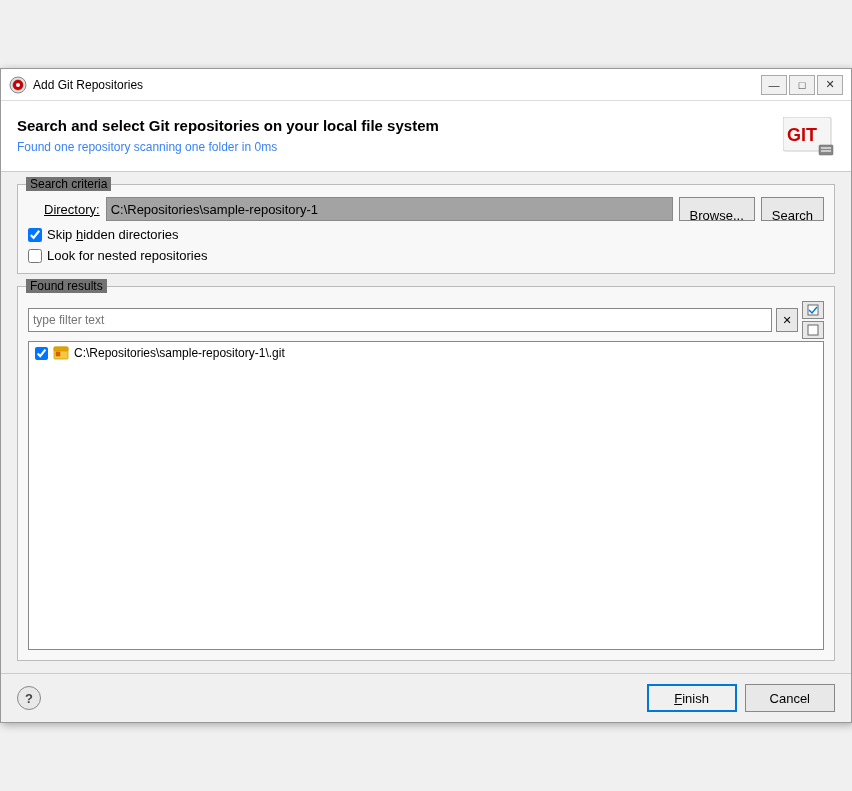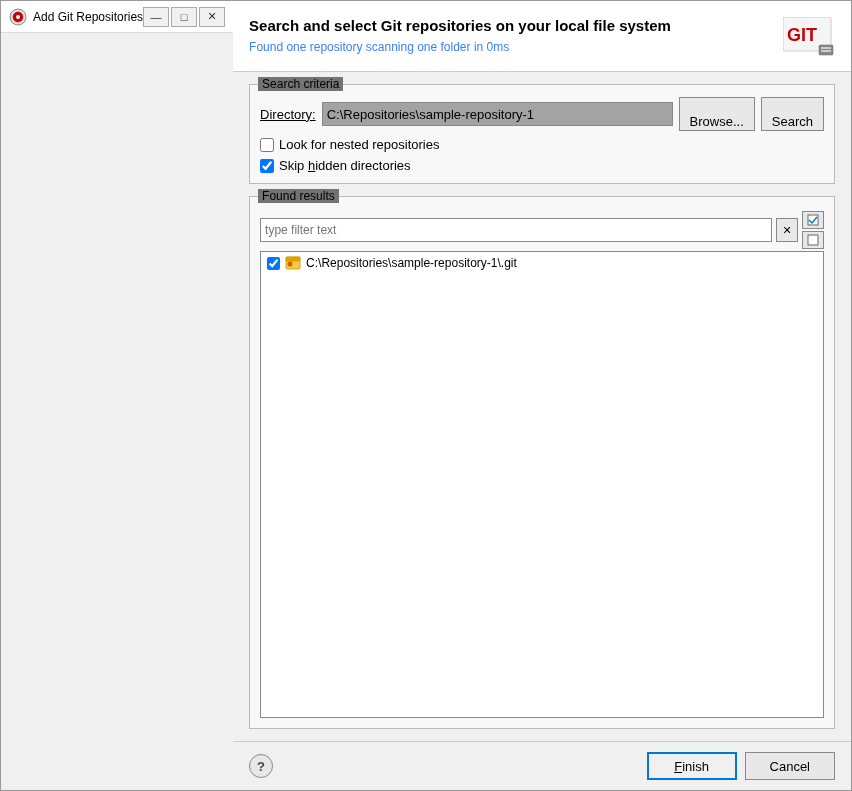--- a/index.html
+++ b/index.html
@@ -8,25 +8,25 @@
       font-size: 13px;
       background: #f0f0f0;
       display: flex;
       align-items: center;
       justify-content: center;
       width: 852px;
       height: 791px;
     }
     .window {
       width: 852px;
-      height: 791px;
+      height: 655px;
       background: #f0f0f0;
       border: 1px solid #999;
       display: flex;
-      flex-direction: row;
+      flex-direction: column;
       box-shadow: 2px 2px 8px rgba(0,0,0,0.3);
     }
     .title-bar {
       background: #fff;
       height: 32px;
       display: flex;
       align-items: center;
       padding: 0 8px;
       border-bottom: 1px solid #ddd;
       flex-shrink: 0;
@@ -119,39 +119,40 @@
     .criteria-inner {
       padding-top: 4px;
       display: flex;
       flex-direction: column;
       gap: 6px;
     }
     .dir-row {
       display: flex;
       align-items: center;
       gap: 6px;
+      margin-left: 16px;
     }
     .dir-label {
       font-size: 13px;
       white-space: nowrap;
       text-decoration: underline;
       text-decoration-color: #000;
     }
     .dir-input {
       flex: 1;
       height: 24px;
       border: 1px solid #888;
       padding: 0 4px;
       font-size: 13px;
       background: #a3a3a3;
       outline: none;
     }
     .browse-btn, .search-btn {
       height: 24px;
-      padding: 16px 10px;
+      padding: 10px 10px;
       border: 1px solid #888;
       background: #e8e8e8;
       font-size: 13px;
       cursor: pointer;
       white-space: nowrap;
     }
 
     .checkbox-row {
       display: flex;
       align-items: center;
@@ -365,27 +366,27 @@
         <div class="criteria-inner">
 
           <div class="dir-row">
             <label class="dir-label">Directory:</label>
             <input class="dir-input" type="text" value="C:\Repositories\sample-repository-1" style="">
             <button class="browse-btn">Browse...</button>
             <button class="search-btn">Search</button>
           </div>
 
           <div class="checkbox-row">
+            <input type="checkbox" id="hidden" class="result-checkbox" checked="" style="">
+            <label for="hidden" class="checkbox-label">Skip <span class="underline-char">h</span>idden directories</label>
+          </div>
+
+          <div class="checkbox-row">
             <input type="checkbox" id="nested" class="result-checkbox" style="">
             <label for="nested" class="checkbox-label">Look for nested repositories</label>
-          </div>
-
-          <div class="checkbox-row">
-            <input type="checkbox" id="hidden" class="result-checkbox" checked="" style="">
-            <label for="hidden" class="checkbox-label">Skip <span class="underline-char">h</span>idden directories</label>
           </div>
         </div>
       </div>
 
       <div class="group-box results-group">
         <span class="group-label">Found results</span>
         <div class="results-inner">
 
           <div class="filter-row">
             <input class="filter-input" type="text" placeholder="type filter text" style="">

